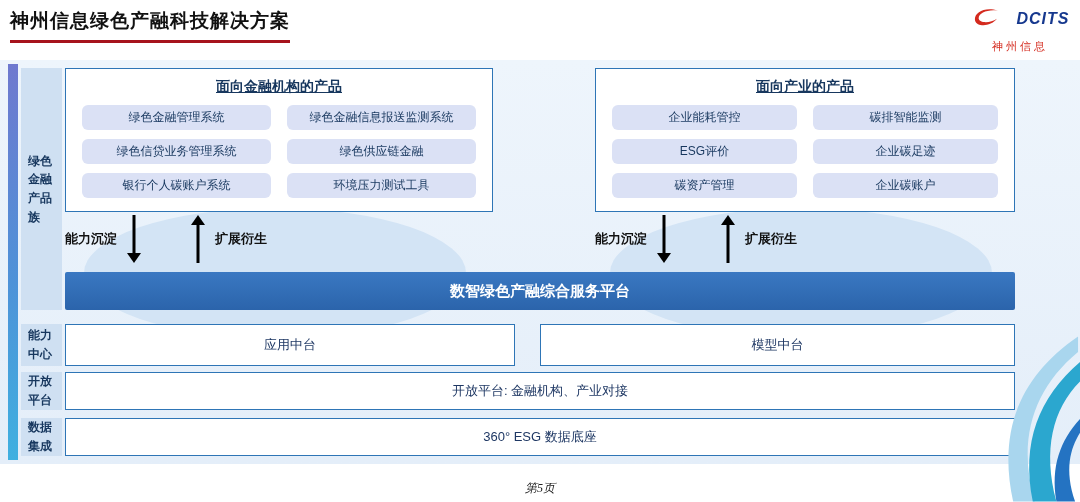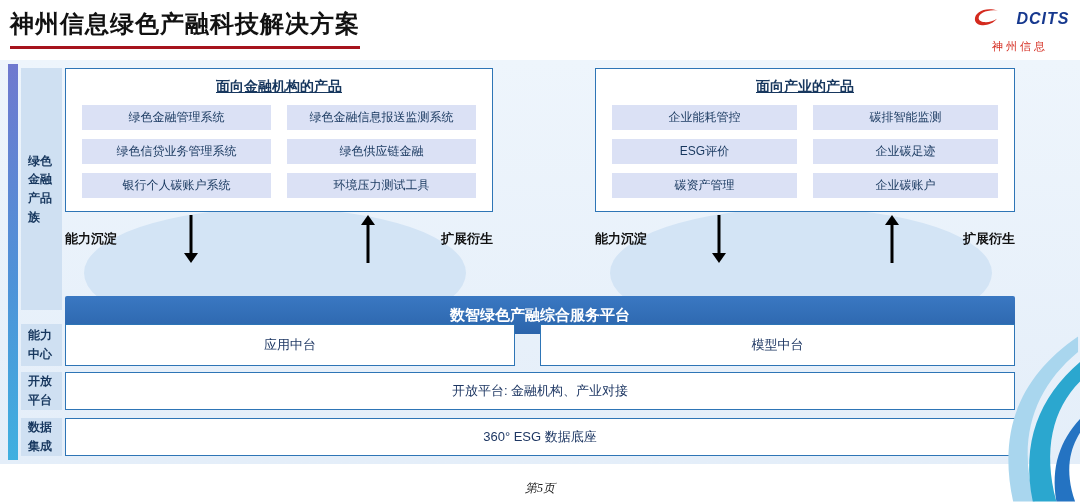--- a/index.html
+++ b/index.html
@@ -1,21 +1,21 @@
 <!DOCTYPE html>
 <html><head>
 <meta charset="utf-8">
 <style>
   html,body{margin:0;padding:0;background:#fff;}
   .page{position:relative;width:1080px;height:502px;overflow:hidden;background:#fff;
         font-family:"Liberation Sans","DejaVu Sans",sans-serif;}
 
   
   .hdr{position:absolute;left:0;top:0;width:100%;height:60px;background:#fff;z-index:10;}
-  .title{position:absolute;left:10px;top:8px;margin:0;font-size:24px;font-weight:bold;color:#111;
+  .title{position:absolute;left:10px;top:8px;margin:0;font-size:19px;font-weight:bold;color:#111;
          display:inline-block;padding-bottom:6px;border-bottom:3px solid #a6131c;letter-spacing:1px;}
   .logo{position:absolute;right:12px;top:7px;width:96px;text-align:center;}
   .logo-top{display:flex;align-items:center;justify-content:center;gap:16px;}
   .logo-brand{font-size:16px;font-weight:bold;font-style:italic;color:#16388e;letter-spacing:1px;}
   .logo-name{font-size:11px;color:#d42a1e;letter-spacing:3px;margin-top:8px;font-weight:normal;}
 
   
   .content{position:absolute;left:0;top:60px;width:1080px;height:404px;
            background:linear-gradient(180deg,#eef5fc 0%,#e4eef9 100%);z-index:1;}
   .strip{position:absolute;left:8px;top:4px;width:10px;height:396px;
@@ -25,38 +25,38 @@
               line-height:1.55;padding:0 7px;box-sizing:border-box;z-index:2;}
 
   .dome{position:absolute;top:148px;width:382px;height:130px;border-radius:50%;
         background:#d3e4f5;z-index:1;}
 
   .card{position:absolute;top:8px;height:144px;background:#fff;border:1px solid #2e75b6;
         box-sizing:border-box;z-index:2;}
   .card-title{margin:9px 0 9px;font-size:14px;font-weight:bold;color:#17375e;text-align:center;text-decoration:underline;}
   .card-grid{display:grid;grid-template-columns:1fr 1fr;gap:9px 16px;padding:0 16px;}
   .pill{background:#dbe1f5;color:#17375e;font-size:12px;height:25px;line-height:25px;
-        text-align:center;white-space:nowrap;overflow:hidden;}
+        text-align:center;white-space:nowrap;overflow:hidden;border-radius:6px;}
 
   .flow{position:absolute;top:150px;height:58px;display:flex;align-items:center;
-        justify-content:space-between;column-gap:10px;z-index:3;}
+        justify-content:flex-start;column-gap:10px;z-index:3;}
   .flow-label{font-size:13px;font-weight:bold;color:#111;}
   .flow-gap{width:30px;}
   .arrow{position:relative;width:14px;height:48px;display:inline-block;}
   .arrow .stem{position:absolute;left:50%;transform:translateX(-50%);width:3px;background:#000;}
   .arrow-down .stem{top:0;height:38px;}
   .arrow-down::after{content:"";position:absolute;bottom:0;left:50%;transform:translateX(-50%);
         border-left:7px solid transparent;border-right:7px solid transparent;border-top:10px solid #000;}
   .arrow-up .stem{bottom:0;height:38px;}
   .arrow-up::before{content:"";position:absolute;top:0;left:50%;transform:translateX(-50%);
         border-left:7px solid transparent;border-right:7px solid transparent;border-bottom:10px solid #000;}
 
   .platform-bar{position:absolute;left:65px;top:212px;width:950px;height:38px;z-index:2;
         background:linear-gradient(180deg,#3a78c2,#2b64ab);color:#fff;font-size:15px;font-weight:bold;
-        display:flex;align-items:center;justify-content:center;border-radius:2px;margin-top:24px;}
+        display:flex;align-items:center;justify-content:center;border-radius:2px;}
 
   .box{position:absolute;background:#fff;border:1px solid #2e75b6;box-sizing:border-box;z-index:2;
        display:flex;align-items:center;justify-content:center;font-size:13px;color:#1f3864;}
 
   
   .corner-swoosh{position:absolute;right:0;bottom:0;width:118px;height:168px;z-index:4;}
   .page-footer{position:absolute;left:0;right:0;bottom:5px;text-align:center;z-index:5;
        font-family:"Liberation Serif",serif;font-style:italic;font-size:12px;color:#222;}
 </style>
 </head>

